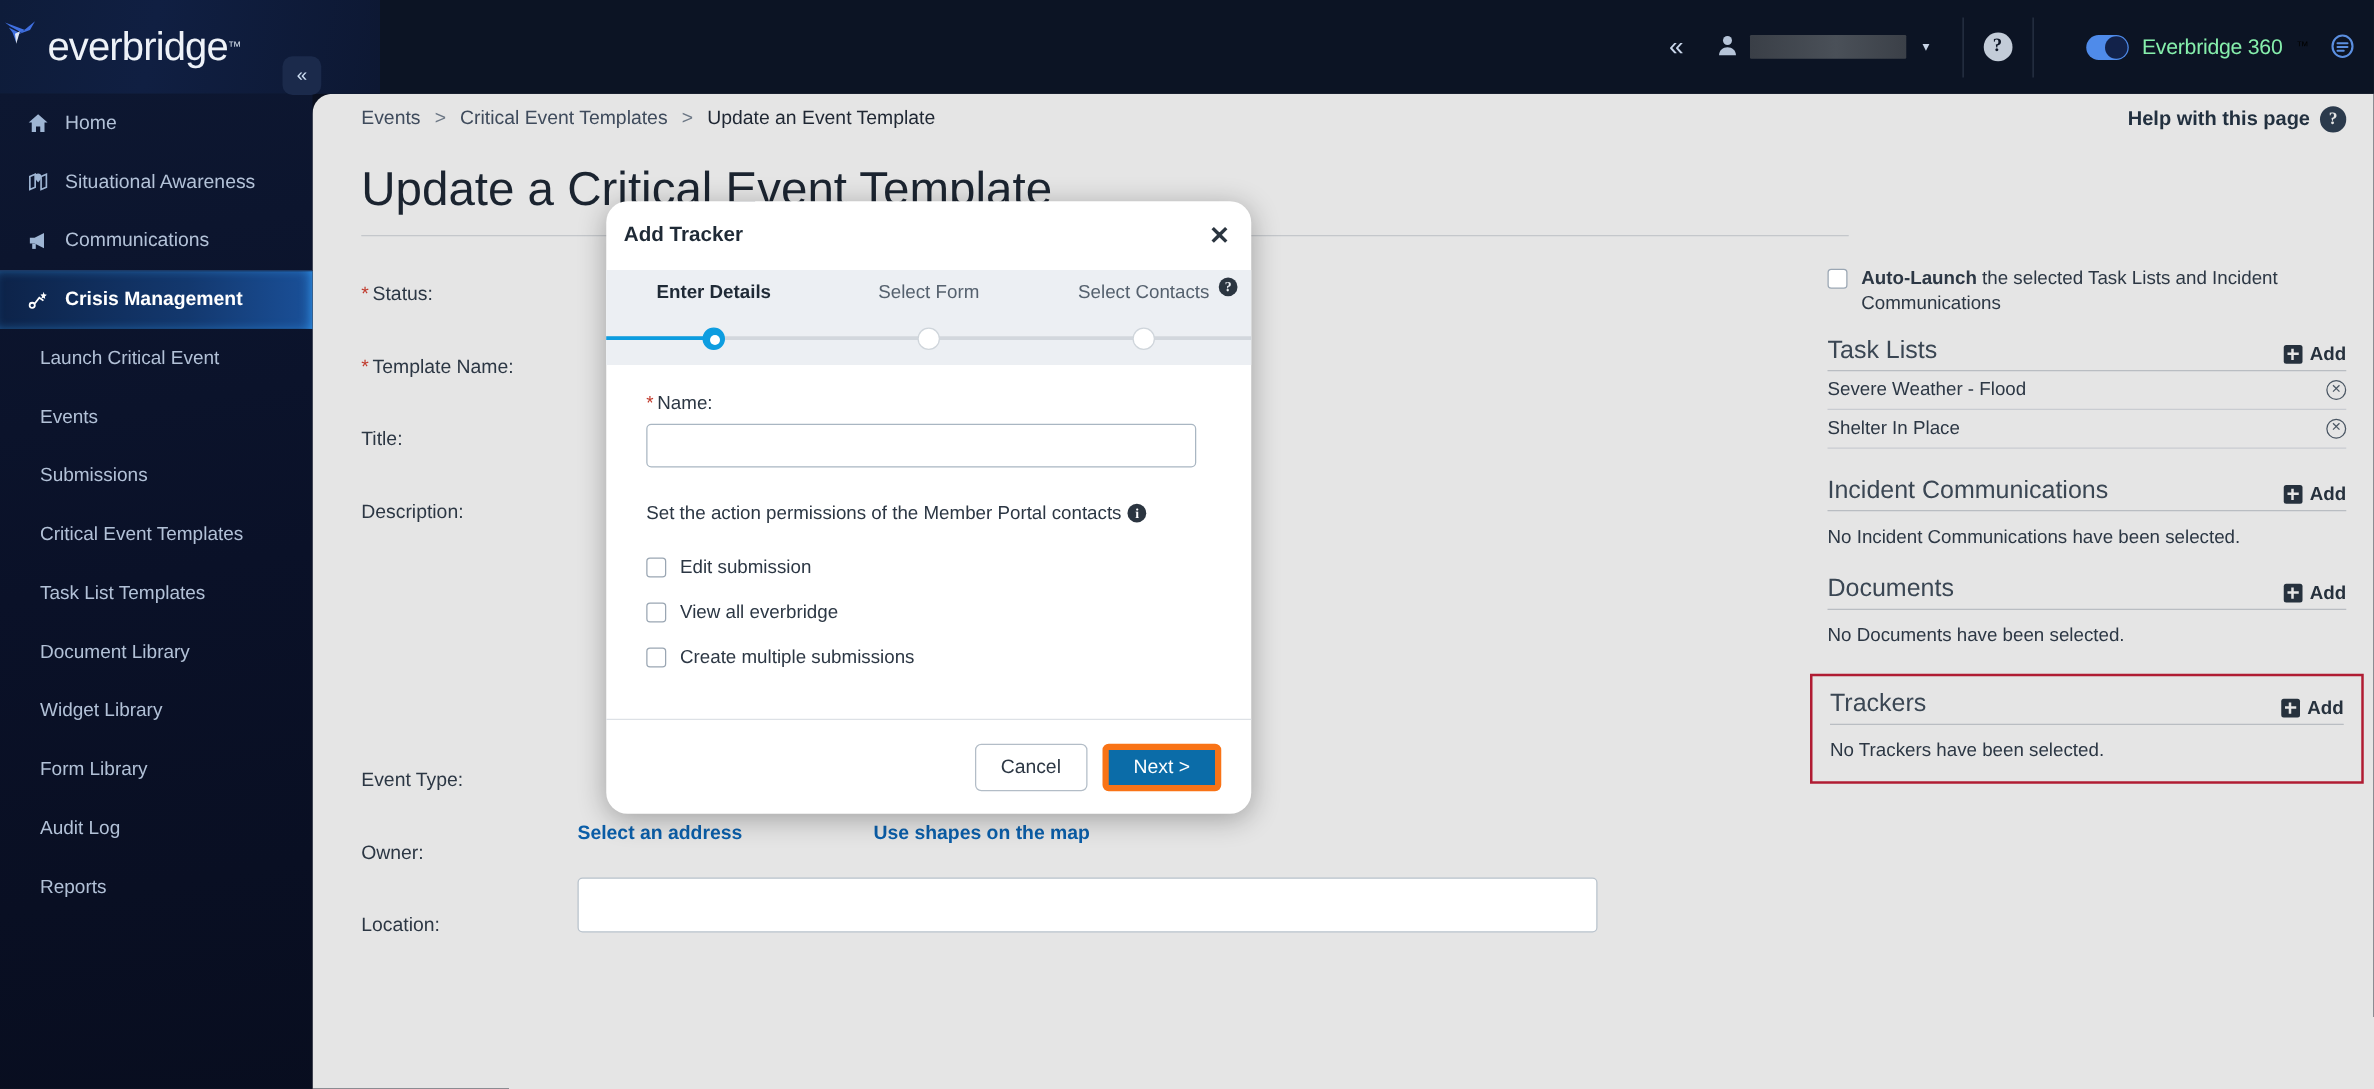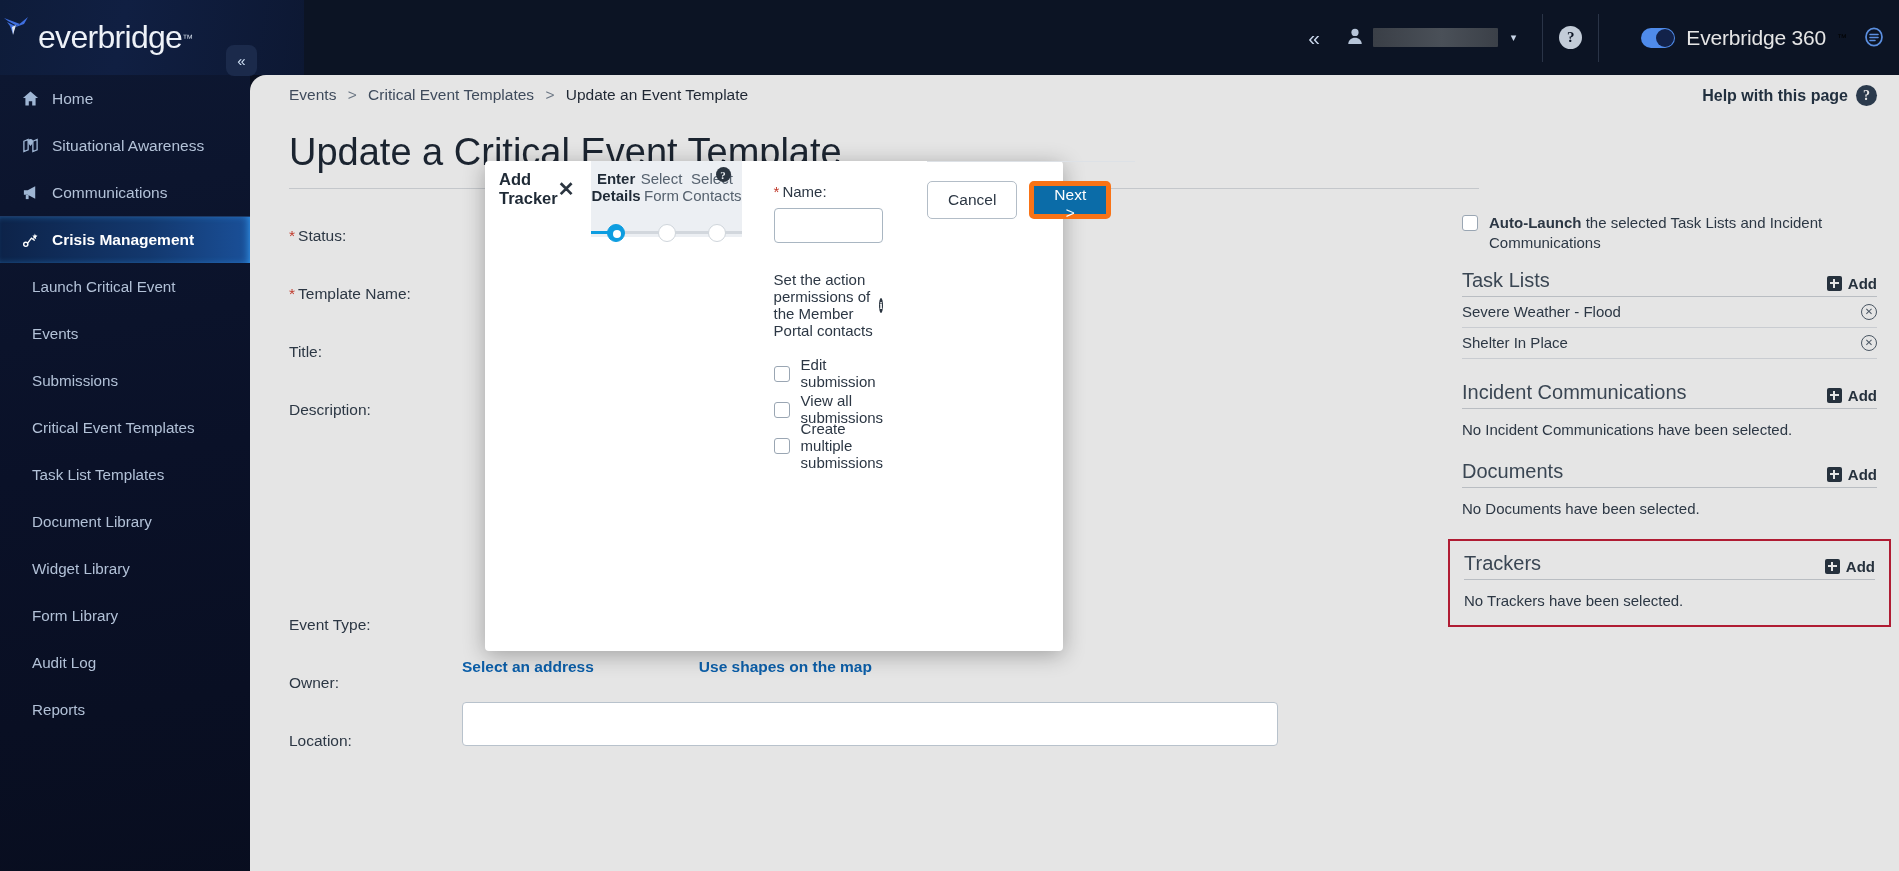--- a/index.html
+++ b/index.html
@@ -55,21 +55,21 @@
     cursor: pointer; font-family: "Liberation Serif", serif;
   }
   .eb360 { display: flex; align-items: center; gap: 11px; margin-left: 26px; cursor: pointer; }
   .toggle-pill {
     width: 34px; height: 20px; border-radius: 10px; background: #4f8bea; position: relative;
   }
   .toggle-pill::after {
     content: ""; position: absolute; right: 1px; top: 1px;
     width: 18px; height: 18px; border-radius: 50%; background: #12224a;
   }
-  .eb360-text { color: #e5e5e5; font-size: 21px; letter-spacing: -0.2px; }
+  .eb360-text { color: #86efac; font-size: 17px; letter-spacing: -0.2px; }
   .eb360-tm { font-size: 10px; vertical-align: super; }
   .chat-icon {
     margin-left: 16px; width: 22px; height: 22px; cursor: pointer;
     color: #5b8fe0;
   }
 
   
   .sidebar {
     position: absolute; top: 75px; left: 0; width: 250px; height: 860px;
     background: linear-gradient(170deg,#0d1731 0%,#0a1128 45%,#080d1e 100%);
@@ -214,26 +214,26 @@
 
   .section.highlight {
     border: 2px solid #b01c33;
     margin-left: -14px; margin-right: -14px;
     padding: 11px 14px 16px 14px;
   }
 
   
   .modal-shadow {
     position: absolute; left: 485px; top: 161px;
-    width: 578px; height: 490px;
+    width: 516px; height: 490px;
     background: #ffffff;
-    border-radius: 4px;
+    border-radius: 17px;
     box-shadow: 0 4px 22px rgba(0,0,0,0.30);
     z-index: 60;
-    display: flex; flex-direction: row;
+    display: flex; flex-direction: column;
   }
   .modal-head {
     height: 55px; display: flex; align-items: center;
     justify-content: space-between; padding: 0 17px 0 14px;
   }
   .modal-title { font-size: 16.5px; font-weight: bold; color: #1f2a36; }
   .modal-x {
     font-size: 20px; font-weight: bold; color: #2b3540; cursor: pointer; line-height: 1;
   }
   .stepper {
@@ -551,21 +551,21 @@
         <span class="info-dot">i</span>
       </div>
 
       <div class="perm-list">
         <div class="perm-row">
           <span class="cbox"></span>
           <span>Edit submission</span>
         </div>
         <div class="perm-row">
           <span class="cbox"></span>
-          <span>View all submissions</span>
+          <span>View all everbridge</span>
         </div>
         <div class="perm-row">
           <span class="cbox"></span>
           <span>Create multiple submissions</span>
         </div>
       </div>
     </div>
 
     <div class="modal-foot">
       <button class="btn btn-cancel">Cancel</button>

